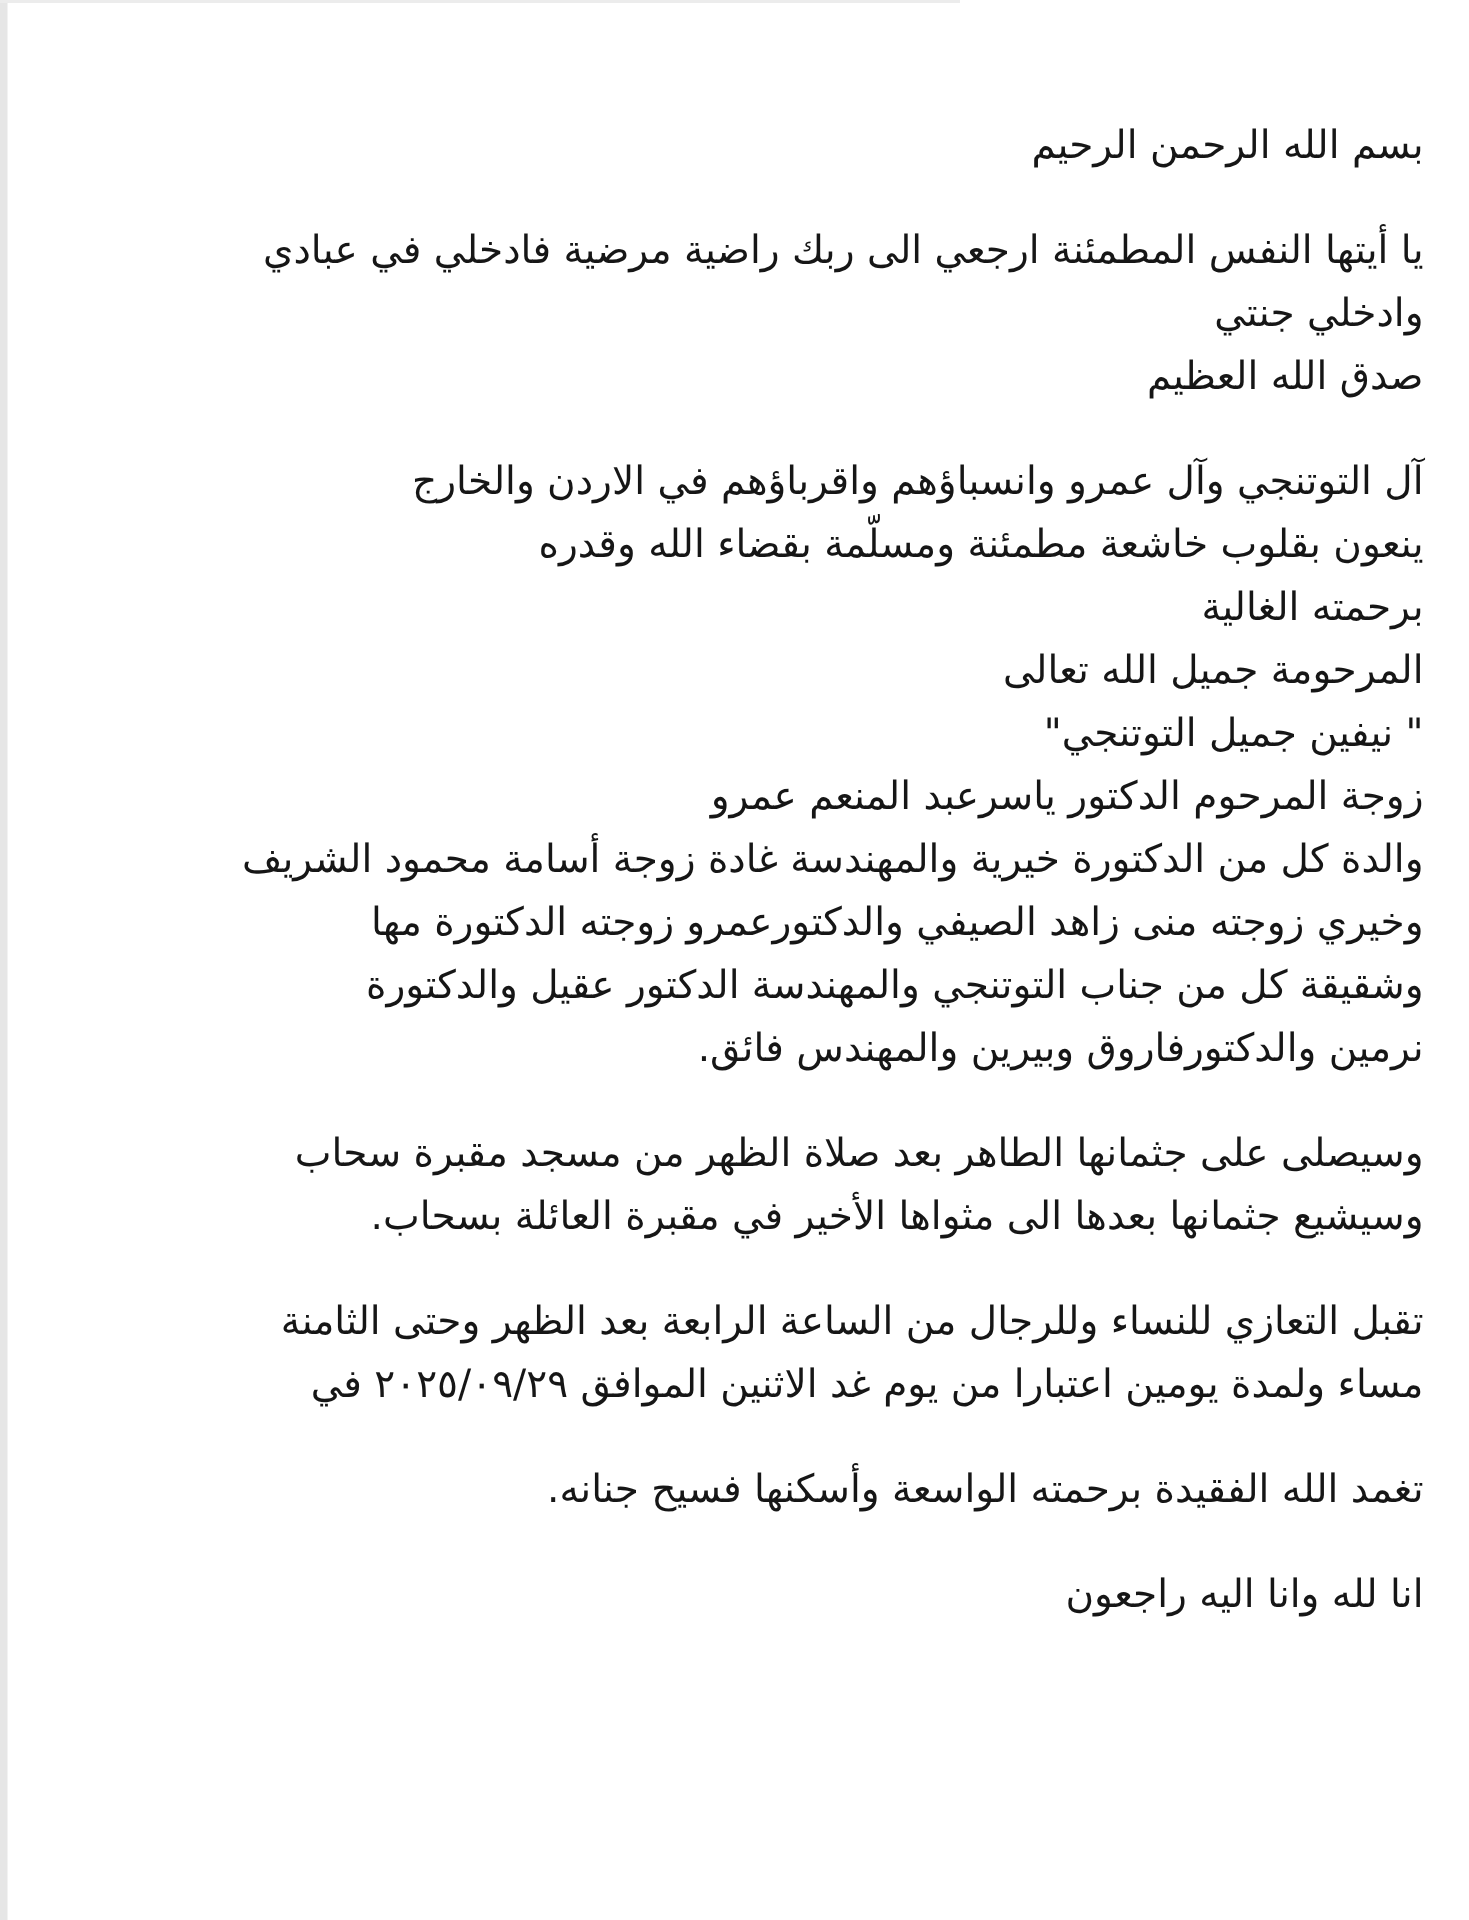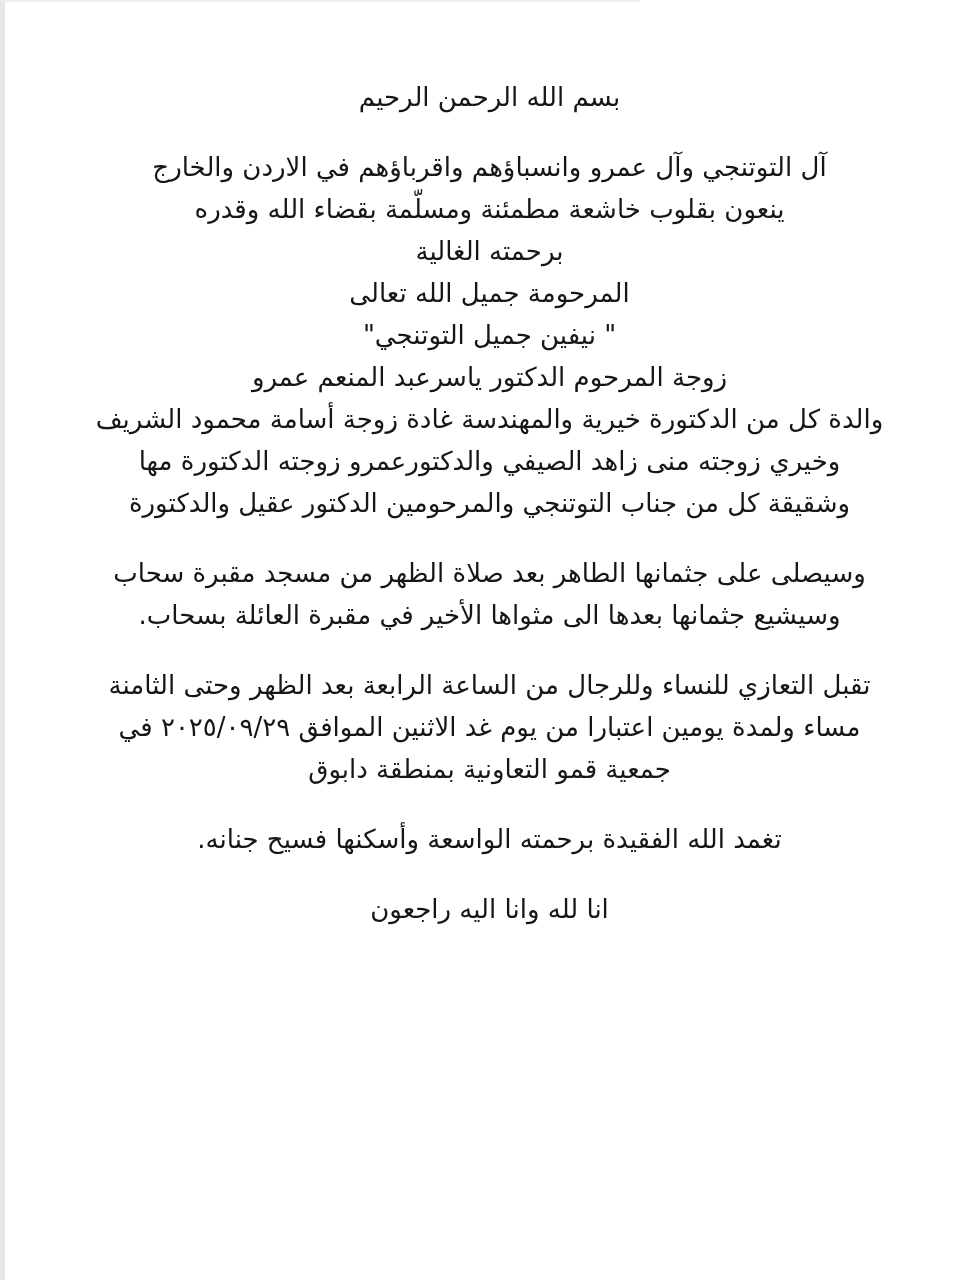--- a/index.html
+++ b/index.html
@@ -37,21 +37,20 @@
     width: 640px;
     height: 2px;
     background: #ececec;
   }
   .content {
     position: absolute;
     left: 30px;
     right: 30px;
     top: 0;
     padding-top: 76px;
-    text-align: center;
   }
   .block {
     margin: 0 0 0 0;
   }
   .block + .block {
     margin-top: 28px;
   }
   p.line {
     margin: 0;
     padding: 0;
@@ -69,42 +68,47 @@
 
   <div class="scan-edge-left"></div>
   <div class="scan-edge-top"></div>
 
   <div class="content">
 
     <div class="block">
       <p class="line">بسم الله الرحمن الرحيم</p>
     </div>
 
+    <div class="block">
+      <p class="line">يا أيتها النفس المطمئنة ارجعي الى ربك راضية مرضية فادخلي في عبادي</p>
+      <p class="line">وادخلي جنتي</p>
+      <p class="line">صدق الله العظيم</p>
+    </div>
 
     <div class="block">
       <p class="line">آل التوتنجي وآل عمرو وانسباؤهم واقرباؤهم في الاردن والخارج</p>
       <p class="line">ينعون بقلوب خاشعة مطمئنة ومسلّمة بقضاء الله وقدره</p>
       <p class="line">برحمته الغالية</p>
       <p class="line">المرحومة جميل الله تعالى</p>
       <p class="line">" نيفين جميل التوتنجي"</p>
       <p class="line">زوجة المرحوم الدكتور ياسرعبد المنعم عمرو</p>
       <p class="line">والدة كل من الدكتورة خيرية والمهندسة غادة زوجة أسامة محمود الشريف</p>
       <p class="line">وخيري زوجته منى زاهد الصيفي والدكتورعمرو زوجته الدكتورة مها</p>
-      <p class="line">وشقيقة كل من جناب التوتنجي والمرحومين الدكتور عقيل والدكتورة</p>
+      <p class="line">وشقيقة كل من جناب التوتنجي والمهندسة الدكتور عقيل والدكتورة</p>
+      <p class="line">نرمين والدكتورفاروق وبيرين والمهندس فائق.</p>
     </div>
 
     <div class="block">
       <p class="line">وسيصلى على جثمانها الطاهر بعد صلاة الظهر من مسجد مقبرة سحاب</p>
       <p class="line">وسيشيع جثمانها بعدها الى مثواها الأخير في مقبرة العائلة بسحاب.</p>
     </div>
 
     <div class="block">
       <p class="line">تقبل التعازي للنساء وللرجال من الساعة الرابعة بعد الظهر وحتى الثامنة</p>
       <p class="line">مساء ولمدة يومين اعتبارا من يوم غد الاثنين الموافق ٢٠٢٥/٠٩/٢٩ في</p>
-      <p class="line">جمعية قمو التعاونية بمنطقة دابوق</p>
     </div>
 
     <div class="block">
       <p class="line">تغمد الله الفقيدة برحمته الواسعة وأسكنها فسيح جنانه.</p>
     </div>
 
     <div class="block">
       <p class="line">انا لله وانا اليه راجعون</p>
     </div>
 

